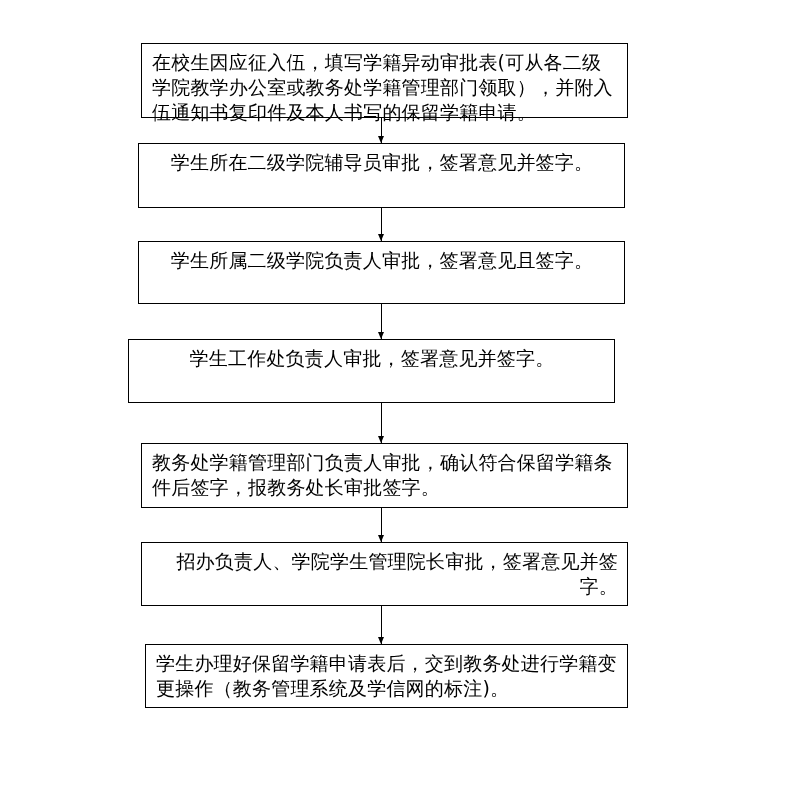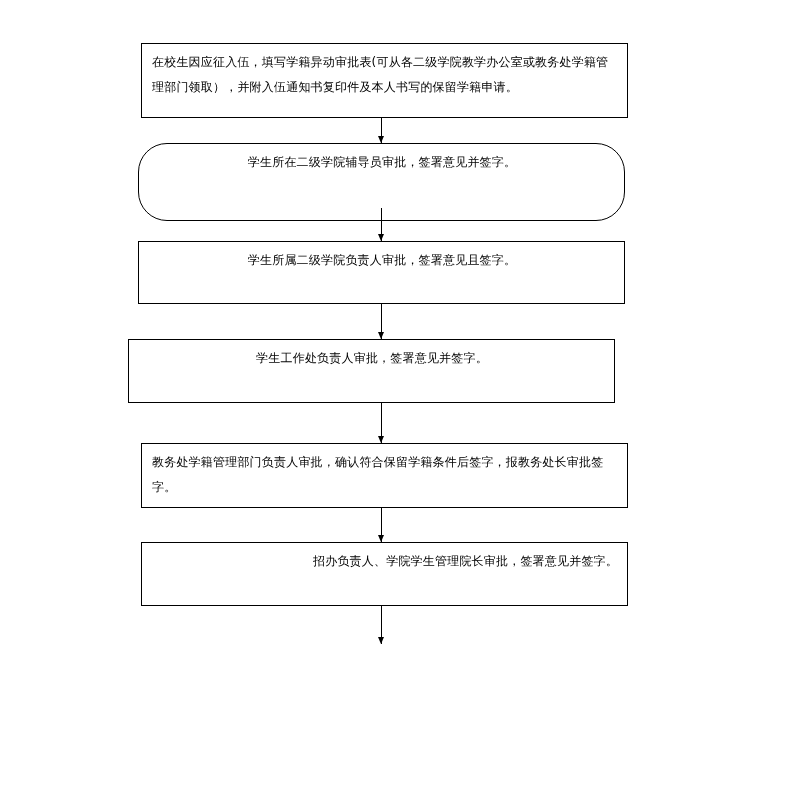--- a/index.html
+++ b/index.html
@@ -20,21 +20,21 @@
     width: 793px;
     height: 786px;
     background: #ffffff;
   }
   .flow-box {
     position: absolute;
     box-sizing: border-box;
     border: 1px solid #000000;
     background: #ffffff;
     padding: 6px 9px 6px 10px;
-    font-size: 12px;
+    font-size: 19px;
     line-height: 25px;
     letter-spacing: 0.2px;
     color: #000000;
     white-space: pre-wrap;
     word-break: break-all;
   }
   .flow-box.align-center {
     text-align: center;
   }
   .flow-box.align-left {
@@ -61,25 +61,26 @@
     border-right: 3.5px solid transparent;
     border-top: 7px solid #000000;
   }
 </style>
 </head>
 <body>
 
 <div id="flow-canvas">
 
   <div class="flow-box align-left" style="left: 141px; top: 43px; width: 487px; height: 75px;">在校生因应征入伍，填写学籍异动审批表(可从各二级学院教学办公室或教务处学籍管理部门领取），并附入伍通知书复印件及本人书写的保留学籍申请。</div>
-  <div class="flow-box align-center" style="left: 138px; top: 143px; width: 487px; height: 78px; border-radius: 29px;">学生所在二级学院辅导员审批，签署意见并签字。</div>
+  <div class="flow-box align-center" style="left: 138px; top: 143px; width: 487px; height: 65px;">学生所在二级学院辅导员审批，签署意见并签字。</div>
   <div class="flow-box align-center" style="left: 138px; top: 241px; width: 487px; height: 63px;">学生所属二级学院负责人审批，签署意见且签字。</div>
   <div class="flow-box align-center" style="left: 128px; top: 339px; width: 487px; height: 64px;">学生工作处负责人审批，签署意见并签字。</div>
   <div class="flow-box align-left" style="left: 141px; top: 443px; width: 487px; height: 65px;">教务处学籍管理部门负责人审批，确认符合保留学籍条件后签字，报教务处长审批签字。</div>
   <div class="flow-box align-center" style="left: 141px; top: 542px; width: 487px; height: 64px; text-align: right;">招办负责人、学院学生管理院长审批，签署意见并签字。</div>
+  <div class="flow-box align-left" style="left: 145px; top: 644px; width: 483px; height: 64px;">学生办理好保留学籍申请表后，交到教务处进行学籍变更操作（教务管理系统及学信网的标注)。</div>
 
   <div class="connector" style="left: 381px; top: 118px;">
     <div class="stem" style="height: 25px;"></div>
     <div class="head" style="top: 18px;"></div>
   </div>
   <div class="connector" style="left: 381px; top: 208px;">
     <div class="stem" style="height: 33px;"></div>
     <div class="head" style="top: 26px;"></div>
   </div>
   <div class="connector" style="left: 381px; top: 304px;">

